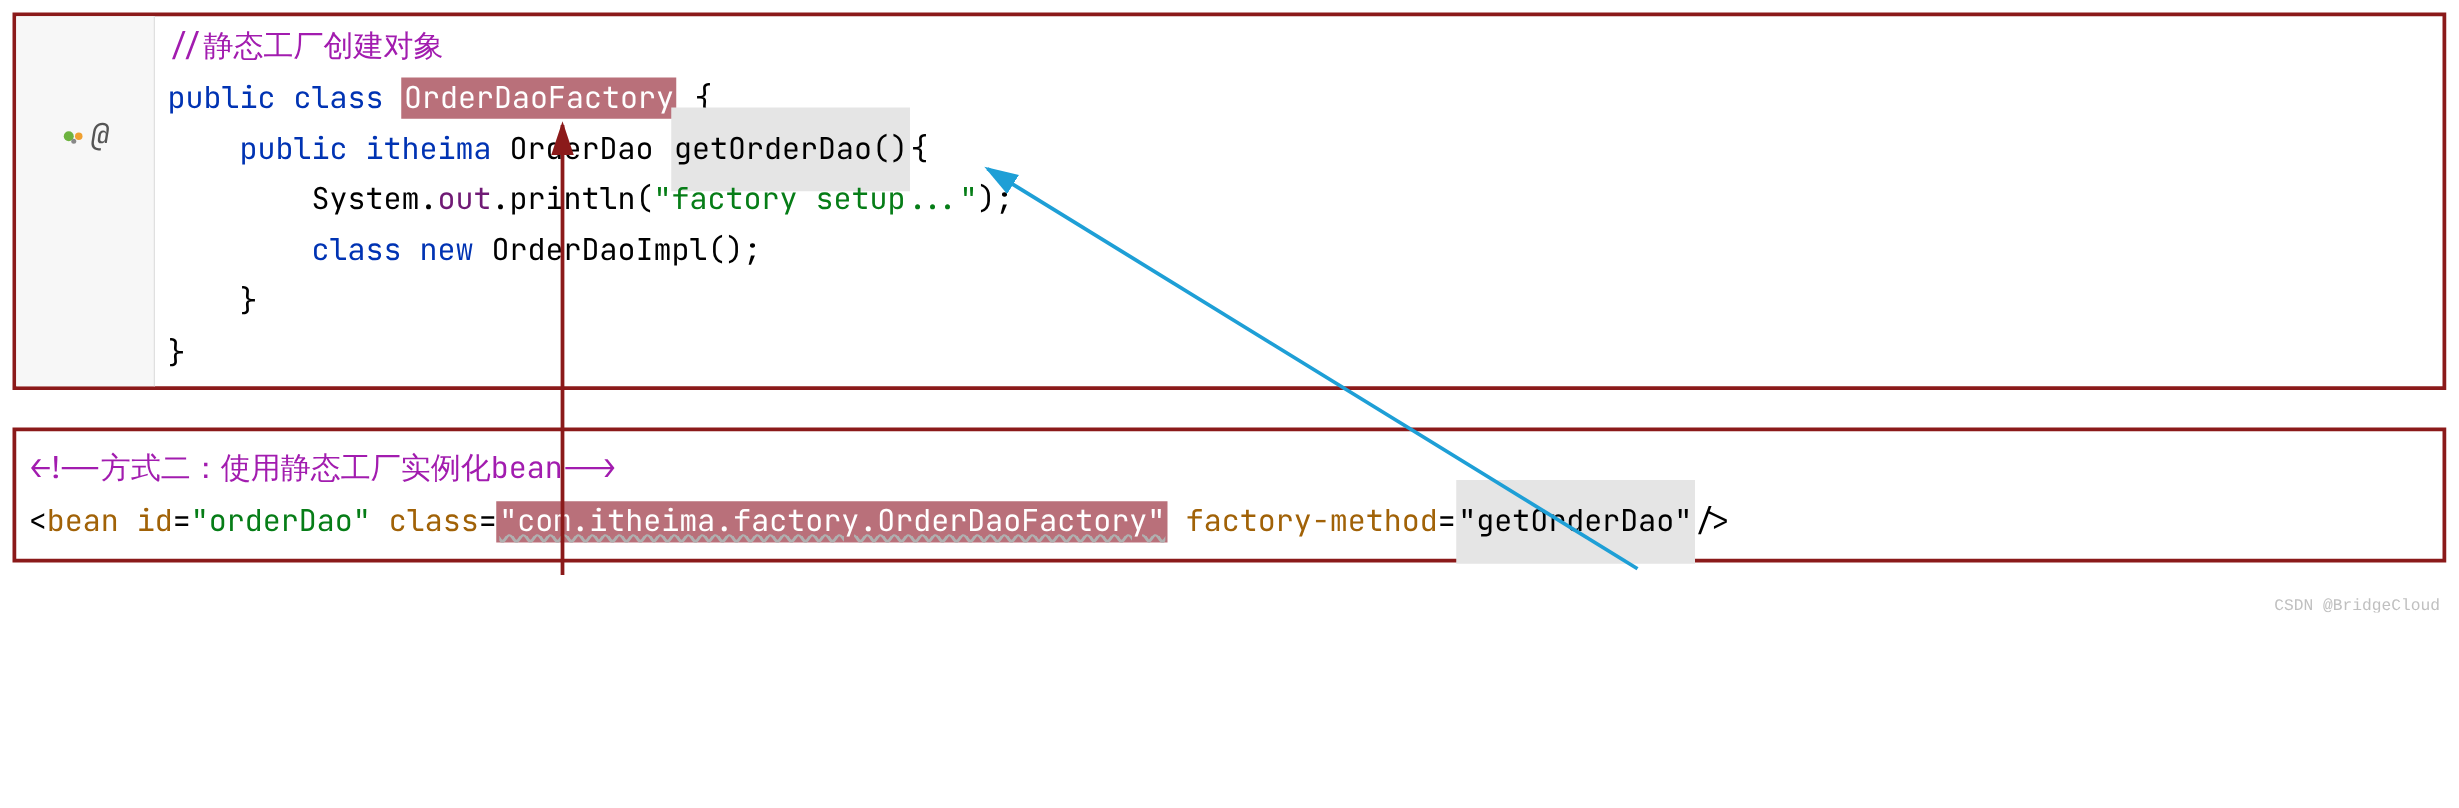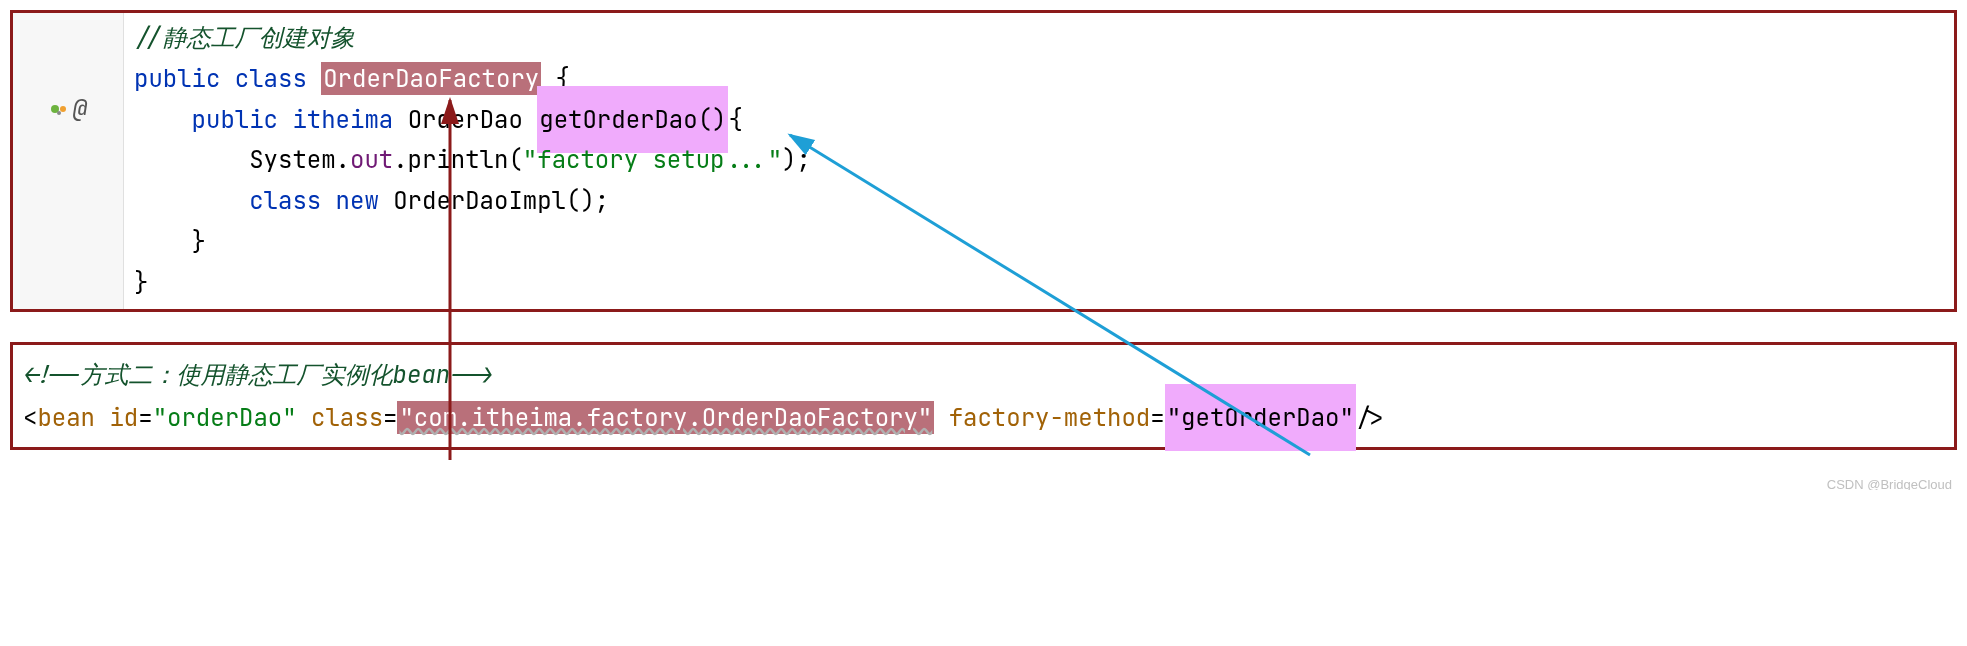--- a/index.html
+++ b/index.html
@@ -37,51 +37,51 @@
   .code-content {
     padding: 5px 10px;
     line-height: 1.7;
     white-space: pre;
     flex: 1;
   }
   .xml-box .code-content {
     padding: 8px 10px;
     line-height: 1.8;
   }
-  .comment { color: #14532d; font-style: italic; }
+  .comment { color: #a21caf; }
   .keyword { color: #0033b3; }
   .class-name { color: #000; }
   .static-field { color: #701a75; }
   .string { color: #067d17; }
   .plain { color: #000; }
   .method-name { color: #000; }
   .tag { color: #a16207; }
   .attr-name { color: #a16207; }
   .attr-value { color: #067d17; }
   .punct { color: #000; }
   .hl-red {
     background: #b9707a;
     color: #ffffff;
     padding: 1px 2px;
   }
   .hl-blue {
-    background: #f0abfc;
+    background: #e5e5e5;
     color: #000;
     padding: 18px 2px;
   }
   .wavy {
     text-decoration: underline wavy #b0b0b0;
   }
   .watermark {
     position: absolute;
     right: 15px;
     bottom: -2px;
     font-size: 13px;
     color: #c0c0c0;
-    font-family: Liberation Sans, sans-serif;
+    font-family: Liberation Mono, monospace;
     font-style: normal;
   }
   svg.overlay {
     position: absolute;
     top: 0;
     left: 0;
     pointer-events: none;
   }
 </style>
 </head>

